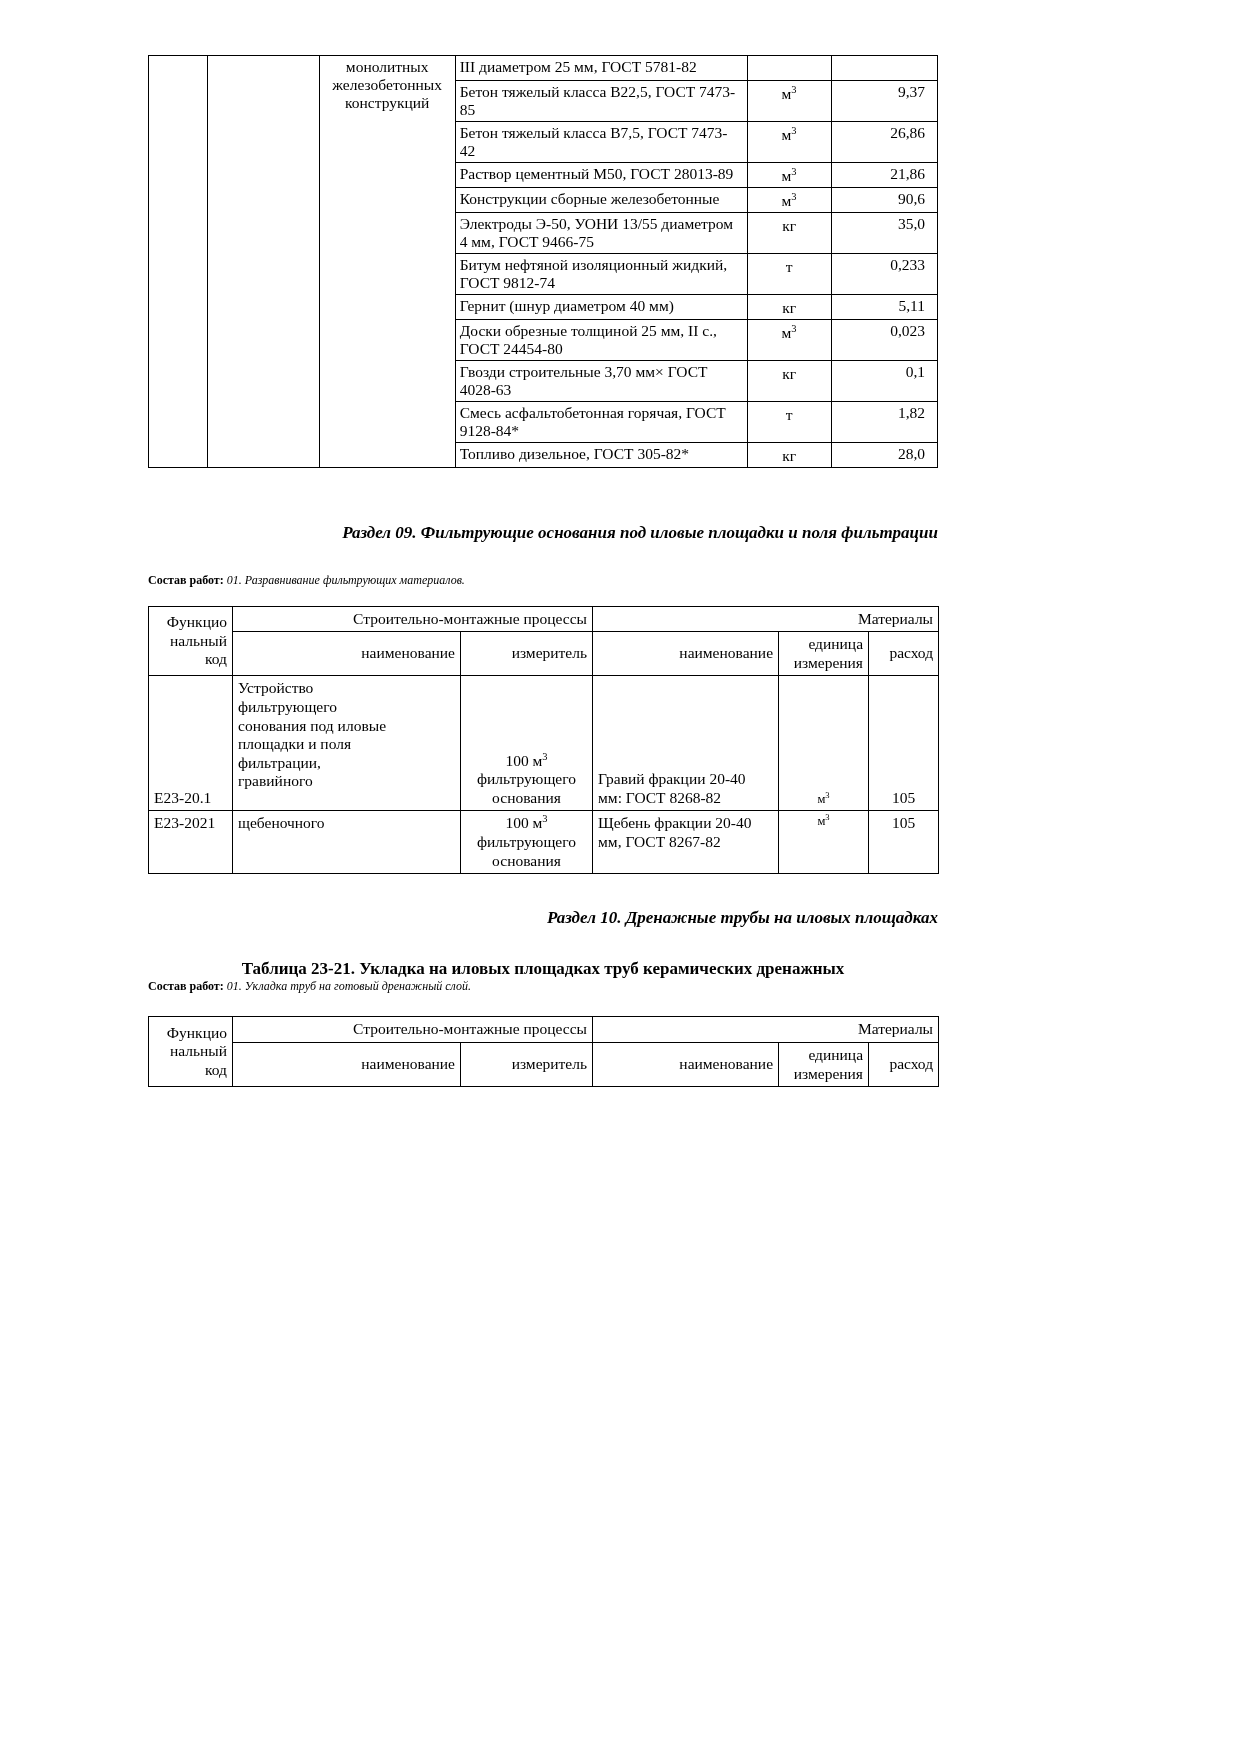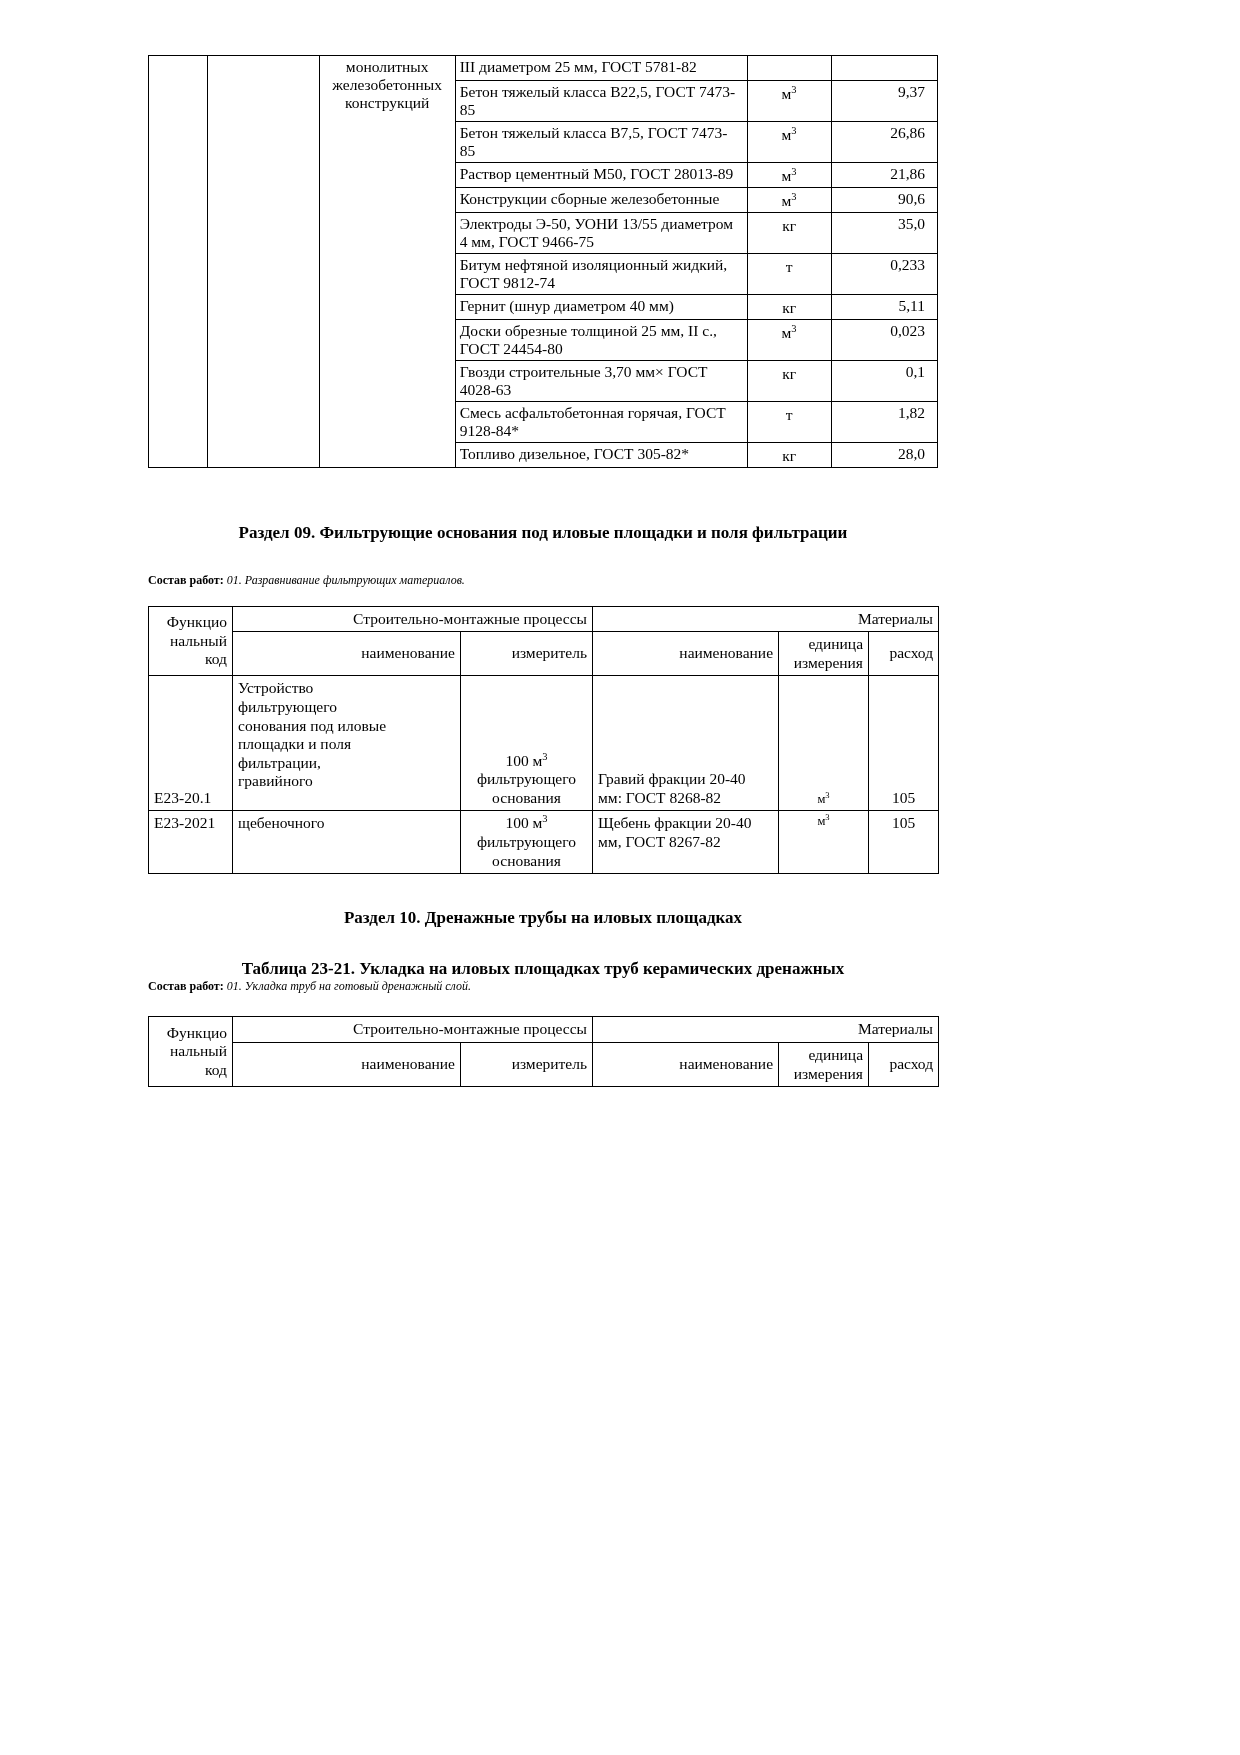--- a/index.html
+++ b/index.html
@@ -56,25 +56,26 @@
   #table-continued td { height: 18px; }
   .c1 { width: 48px; }
   .c2 { width: 90px; }
   .c3 { width: 110px; }
   .c5 { width: 236px; }
   .c6 { width: 68px; }
   .c7 { width: 86px; }
 
   
   .section-title {
-    text-align: center;
+    text-align: right;
     font-weight: bold;
     font-size: 17px;
     margin: 0;
     padding: 0;
+    font-style: italic;
   }
   .table-title {
     text-align: center;
     font-weight: bold;
     font-size: 17px;
     margin: 0;
     padding: 0;
     line-height: 1.25;
   }
   .works {
@@ -147,21 +148,21 @@
 
         <tr>
           <td class="lft">Бетон тяжелый класса В22,5, ГОСТ 7473-85</td>
           <td class="unit">
             <span>м</span><sup>3</sup>
           </td>
           <td class="num">9,37</td>
         </tr>
 
         <tr>
-          <td class="lft">Бетон тяжелый класса В7,5, ГОСТ 7473-85</td>
+          <td class="lft">Бетон тяжелый класса В7,5, ГОСТ 7473-42</td>
           <td class="unit">
             <span>м</span><sup>3</sup>
           </td>
           <td class="num">26,86</td>
         </tr>
 
         <tr>
           <td class="lft">Раствор цементный М50, ГОСТ 28013-89</td>
           <td class="unit">
             <span>м</span><sup>3</sup>

